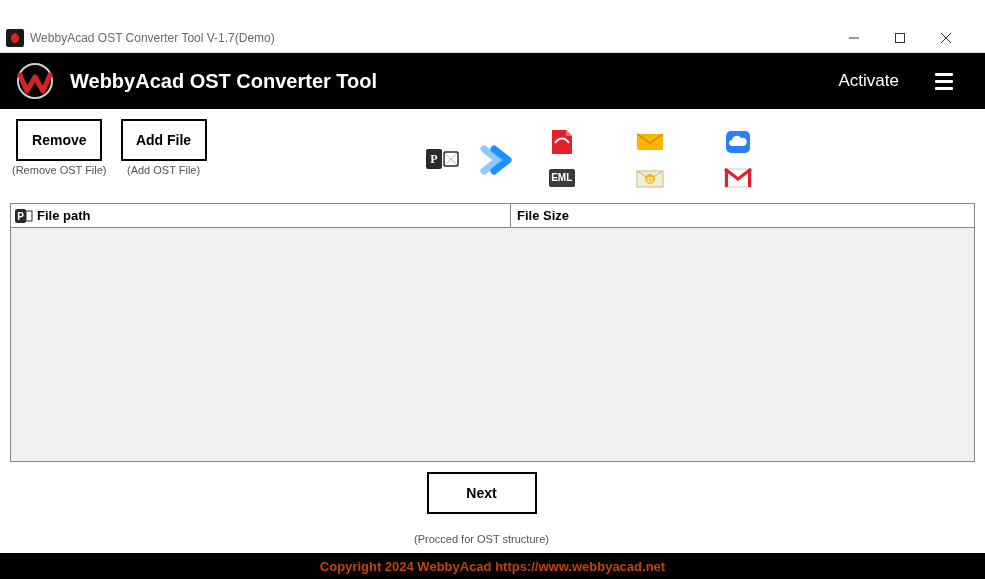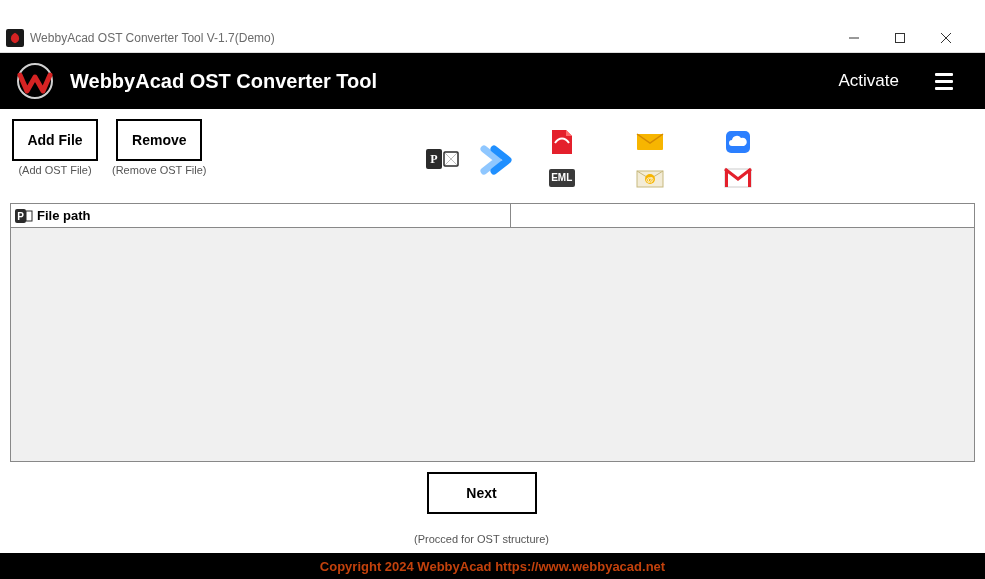--- a/index.html
+++ b/index.html
@@ -194,26 +194,26 @@
   <div class="activate">Activate</div>
   <div class="hamburger">
     <span></span>
       <span></span>
       <span></span>
   </div>
 </div>
 
 <div class="toolbar">
   <div class="btn-group">
+    <button class="tool-btn">Remove</button>
+    <div class="tool-btn-sub">(Remove OST File)</div>
+  </div>
+  <div class="btn-group">
     <button class="tool-btn">Add File</button>
     <div class="tool-btn-sub">(Add OST File)</div>
-  </div>
-  <div class="btn-group">
-    <button class="tool-btn">Remove</button>
-    <div class="tool-btn-sub">(Remove OST File)</div>
   </div>
 
   <div class="icons-row">
     <div class="source-icon">
       <svg width="34" height="30" viewBox="0 0 34 30">
         <rect x="0" y="4" width="16" height="20" rx="2" fill="#2b2b2b"></rect>
         <text x="8" y="18" font-size="12" font-weight="700" fill="#fff" text-anchor="middle" font-family="Segoe UI">P</text>
         <rect x="18" y="7" width="14" height="14" rx="1" fill="#fff" stroke="#2b2b2b" stroke-width="1.5"></rect>
         <path d="M18 7 L32 21 M18 21 L32 7" stroke="#2b2b2b" stroke-width="1" opacity="0.3"></path>
       </svg>
@@ -275,20 +275,23 @@
     <div class="th-path">
       <span class="ph-icon">
         <svg viewBox="0 0 18 18">
             <rect x="0" y="2" width="11" height="14" rx="2" fill="#2b2b2b"></rect>
             <text x="5.5" y="13" font-size="10" font-weight="700" fill="#fff" text-anchor="middle">P</text>
             <rect x="11" y="4" width="6" height="10" fill="#fff" stroke="#2b2b2b"></rect>
           </svg>
       </span>
       <span>File path</span>
     </div>
+    <div class="th-size">
+      <span>File Size</span>
+    </div>
   </div>
   <div style="flex:1"></div>
 </div>
 
 <div class="next-row">
   <button class="next-btn">Next</button>
   <div class="next-sub">(Procced for OST structure)</div>
 </div>
 
 <div class="copyright">Copyright 2024 WebbyAcad https://www.webbyacad.net</div>

